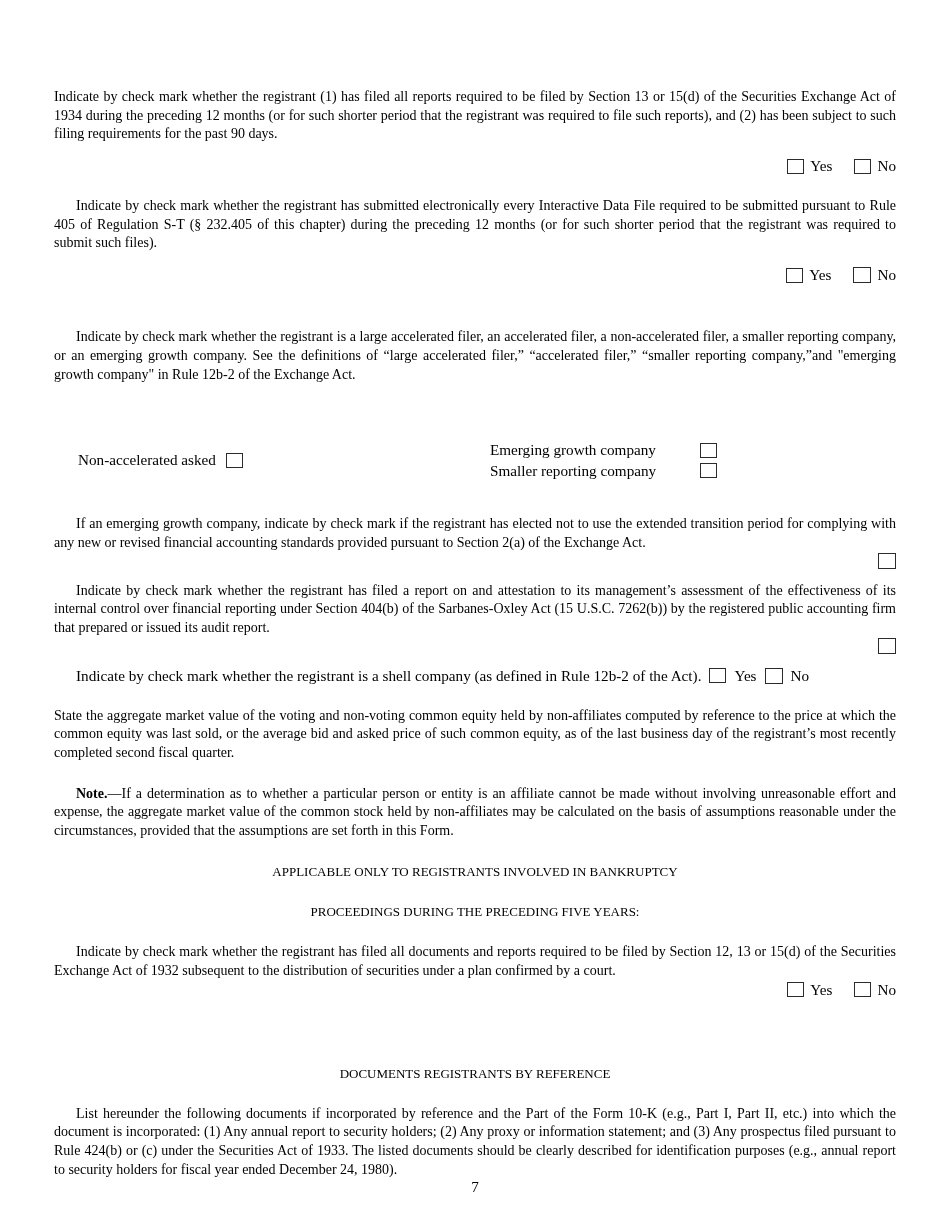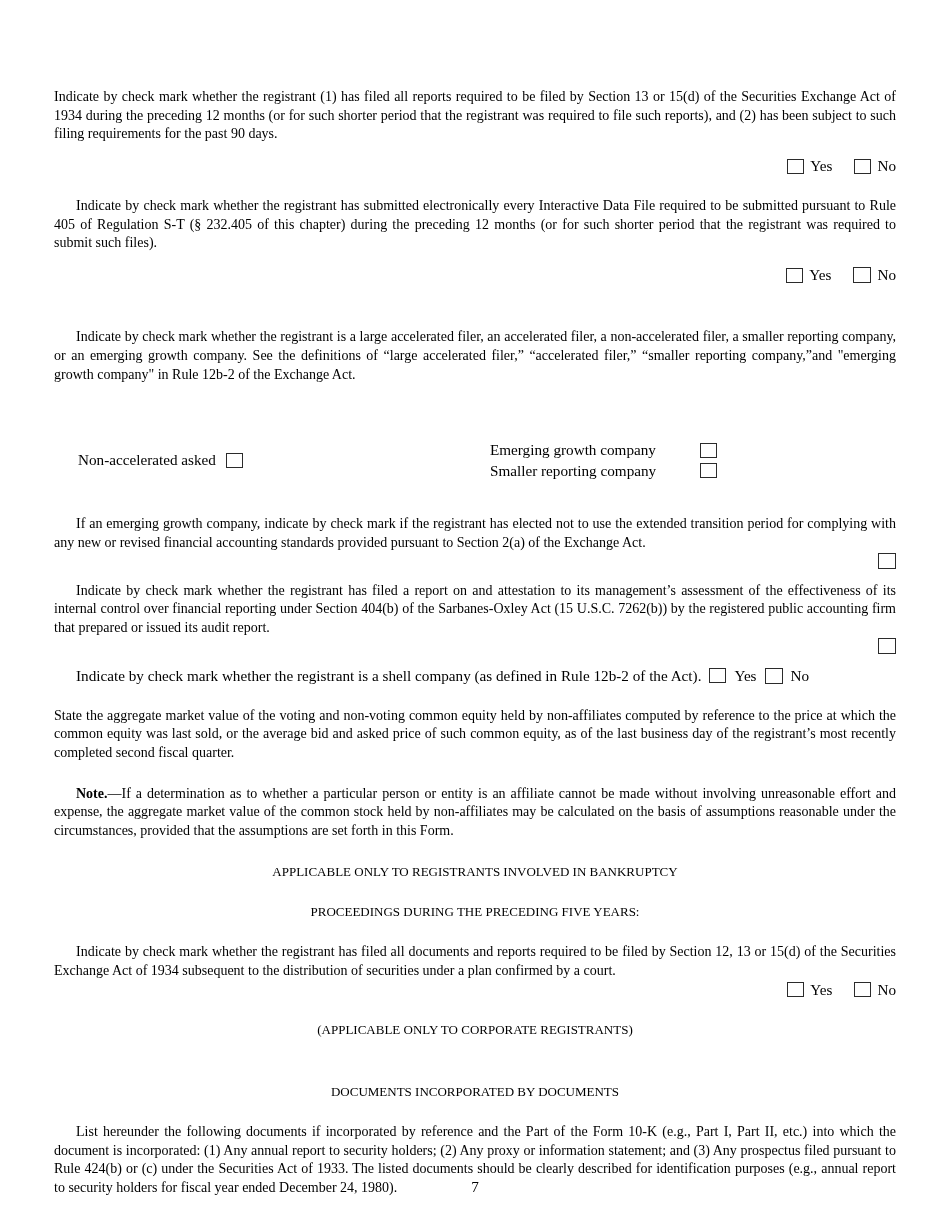--- a/index.html
+++ b/index.html
@@ -189,37 +189,36 @@
   <p class="indent"><span class="note-bold">Note.</span><span>—If a determination as to whether a particular person or entity is an affiliate cannot be made without involving unreasonable effort and expense, the aggregate market value of the common stock held by non-affiliates may be calculated on the basis of assumptions reasonable under the circumstances, provided that the assumptions are set forth in this Form.</span></p>
 
   <div class="gap-md"></div>
 
   <div class="center">APPLICABLE ONLY TO REGISTRANTS INVOLVED IN BANKRUPTCY</div>
   <div class="gap-md"></div>
   <div class="center">PROCEEDINGS DURING THE PRECEDING FIVE YEARS:</div>
 
   <div class="gap-md"></div>
 
-  <p class="indent">Indicate by check mark whether the registrant has filed all documents and reports required to be filed by Section 12, 13 or 15(d) of the Securities Exchange Act of 1934 subsequent to the distribution of securities under a plan confirmed by a court.</p>
+  <p class="indent">Indicate by check mark whether the registrant has filed all documents and reports required to be filed by Section 12, 13 or 15(d) of the Securities Exchange Act of 1932 subsequent to the distribution of securities under a plan confirmed by a court.</p>
   <div class="yesno-row">
     <span class="box"></span>
     <span class="lbl">Yes</span>
     <span class="box"></span>
     <span class="lbl">No</span>
   </div>
 
   <div class="gap-md"></div>
 
-  <div class="center">(APPLICABLE ONLY TO CORPORATE REGISTRANTS)</div>
-
-  <div class="gap-md"></div>
-
-
-  <div class="gap-md"></div>
-
-  <div class="center">DOCUMENTS INCORPORATED BY DOCUMENTS</div>
+
+  <div class="gap-md"></div>
+
+
+  <div class="gap-md"></div>
+
+  <div class="center">DOCUMENTS REGISTRANTS BY REFERENCE</div>
 
   <div class="gap-md"></div>
 
   <p class="indent">List hereunder the following documents if incorporated by reference and the Part of the Form 10-K (e.g., Part I, Part II, etc.) into which the document is incorporated: (1) Any annual report to security holders; (2) Any proxy or information statement; and (3) Any prospectus filed pursuant to Rule 424(b) or (c) under the Securities Act of 1933. The listed documents should be clearly described for identification purposes (e.g., annual report to security holders for fiscal year ended December 24, 1980).</p>
 
   <div class="page-number">7</div>
 </div>
 
 </body></html>

